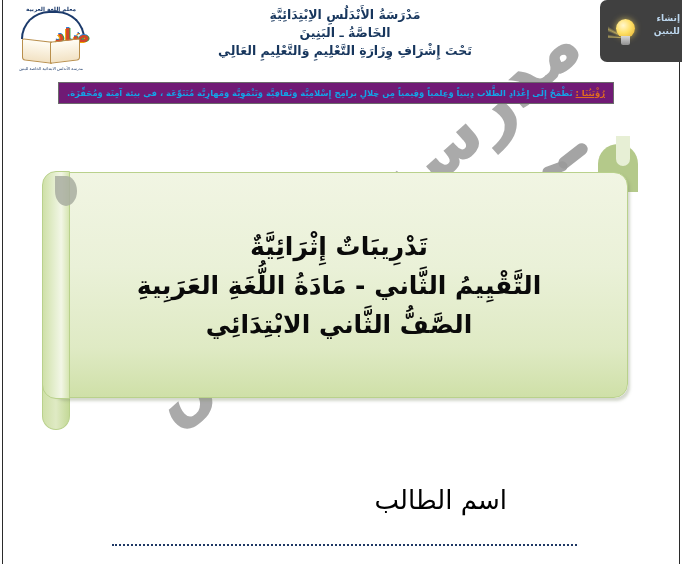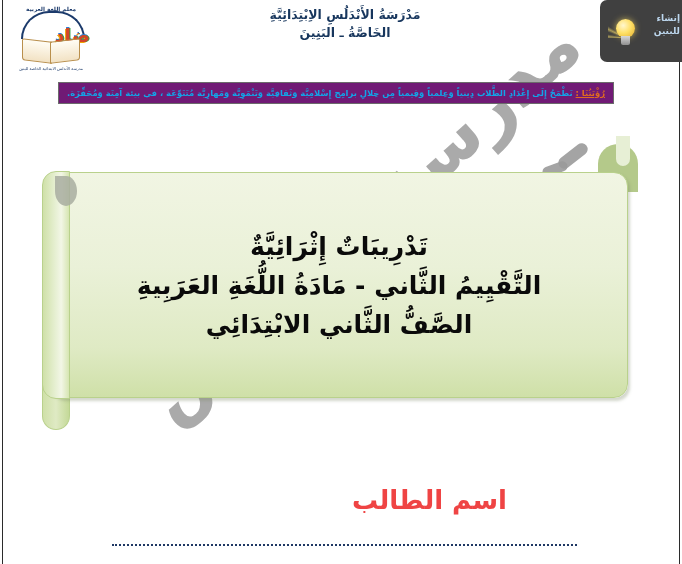--- a/index.html
+++ b/index.html
@@ -309,24 +309,23 @@
     font-weight: bold;
     white-space: nowrap;
     letter-spacing: .5px;
   }
 
   
   #student-name {
     position: absolute;
     right: 175px; top: 485px;
     font-size: 26px;
-    color: #ef4444;
+    color: #000000;
     direction: rtl;
     white-space: nowrap;
-    font-weight: bold;
   }
   #name-dotline {
     position: absolute;
     left: 112px; top: 544px;
     width: 465px;
     border-top: 2.5px dotted #1f3864;
     height: 0;
   }
 </style>
 </head>
@@ -348,20 +347,21 @@
       <div class="logo-book">
         <div class="pg l"></div>
         <div class="pg r"></div>
       </div>
       <div class="logo-caption">مدرسة الأندلس الابتدائية الخاصة للبنين</div>
     </div>
 
     <div id="header-titles">
       <span class="ln">مَدْرَسَةُ الأَنْدَلُسِ الاِبْتِدَائِيَّةِ</span>
       <span class="ln">الخَاصَّةُ ـ البَنِينَ</span>
+      <span class="ln">تَحْتَ إِشْرَافِ وِزَارَةِ التَّعْلِيمِ وَالتَّعْلِيمِ العَالِي</span>
     </div>
   </div>
 
   <div id="vision-banner">
     <div id="vision-inner">
       <span id="vision-label">رُؤْيَتُنَا :</span>
       <span id="vision-body">نَطْمَحُ إِلَى إِعْدَادِ الطَّلاب دِينياً وَعِلمياً وَقِيمياً مِن خِلالِ برامِج إِسْلامِيَّة وَثَقافِيَّة وَتَنْمَوِيَّة وَمَهارِيَّة مُتَنَوِّعَة ، في بيئة آمِنَة وَمُحَفِّزَة.</span>
     </div>
   </div>
 

